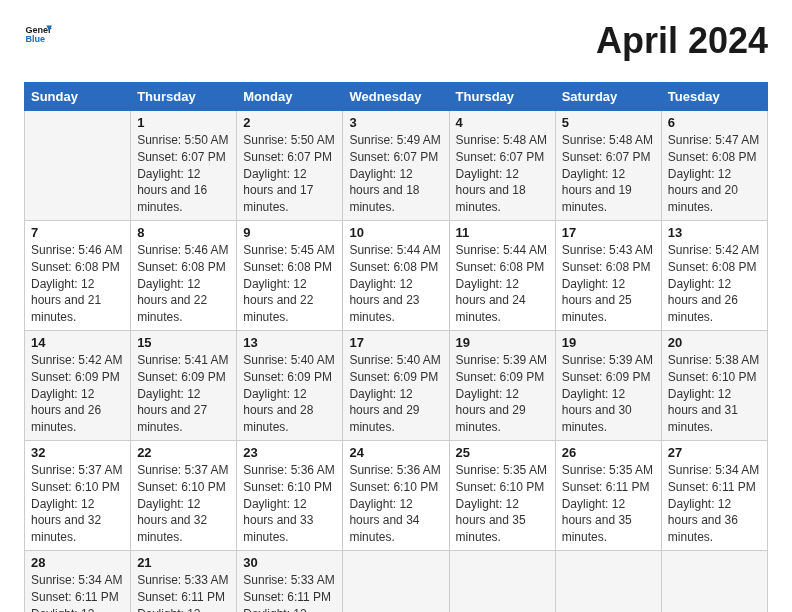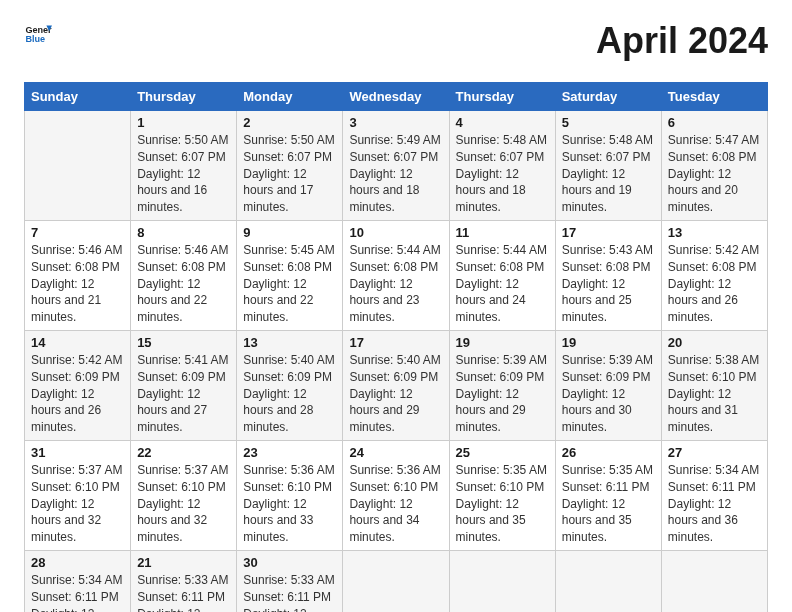--- a/index.html
+++ b/index.html
@@ -150,21 +150,21 @@
         <td><span class="day-number">17</span>
         <span class="day-detail">Sunrise: 5:40 AM<br>Sunset: 6:09 PM<br>Daylight: 12 hours and 29 minutes.</span></td>
         <td><span class="day-number">19</span>
         <span class="day-detail">Sunrise: 5:39 AM<br>Sunset: 6:09 PM<br>Daylight: 12 hours and 29 minutes.</span></td>
         <td><span class="day-number">19</span>
         <span class="day-detail">Sunrise: 5:39 AM<br>Sunset: 6:09 PM<br>Daylight: 12 hours and 30 minutes.</span></td>
         <td><span class="day-number">20</span>
         <span class="day-detail">Sunrise: 5:38 AM<br>Sunset: 6:10 PM<br>Daylight: 12 hours and 31 minutes.</span></td>
       </tr>
       <tr>
-        <td><span class="day-number">31</span>
+        <td><span class="day-number">32</span>
         <span class="day-detail">Sunrise: 5:37 AM<br>Sunset: 6:10 PM<br>Daylight: 12 hours and 32 minutes.</span></td>
         <td><span class="day-number">22</span>
         <span class="day-detail">Sunrise: 5:37 AM<br>Sunset: 6:10 PM<br>Daylight: 12 hours and 32 minutes.</span></td>
         <td><span class="day-number">23</span>
         <span class="day-detail">Sunrise: 5:36 AM<br>Sunset: 6:10 PM<br>Daylight: 12 hours and 33 minutes.</span></td>
         <td><span class="day-number">24</span>
         <span class="day-detail">Sunrise: 5:36 AM<br>Sunset: 6:10 PM<br>Daylight: 12 hours and 34 minutes.</span></td>
         <td><span class="day-number">25</span>
         <span class="day-detail">Sunrise: 5:35 AM<br>Sunset: 6:10 PM<br>Daylight: 12 hours and 35 minutes.</span></td>
         <td><span class="day-number">26</span>

